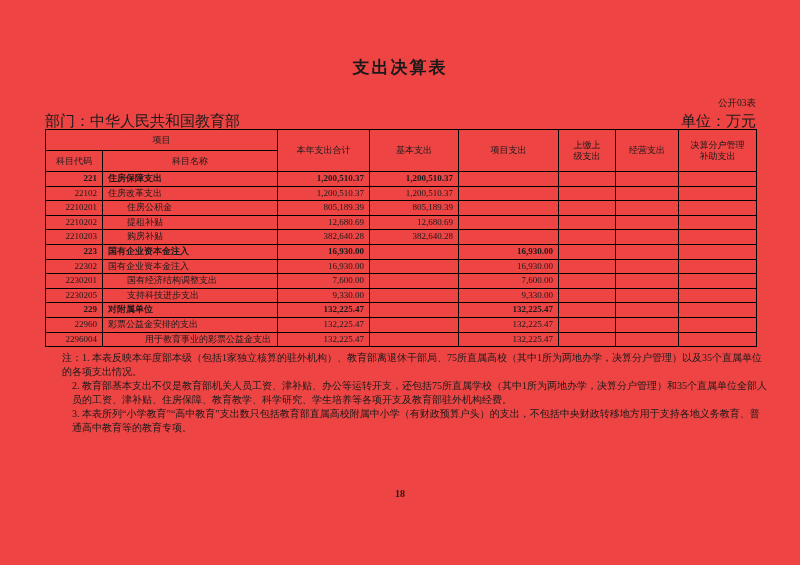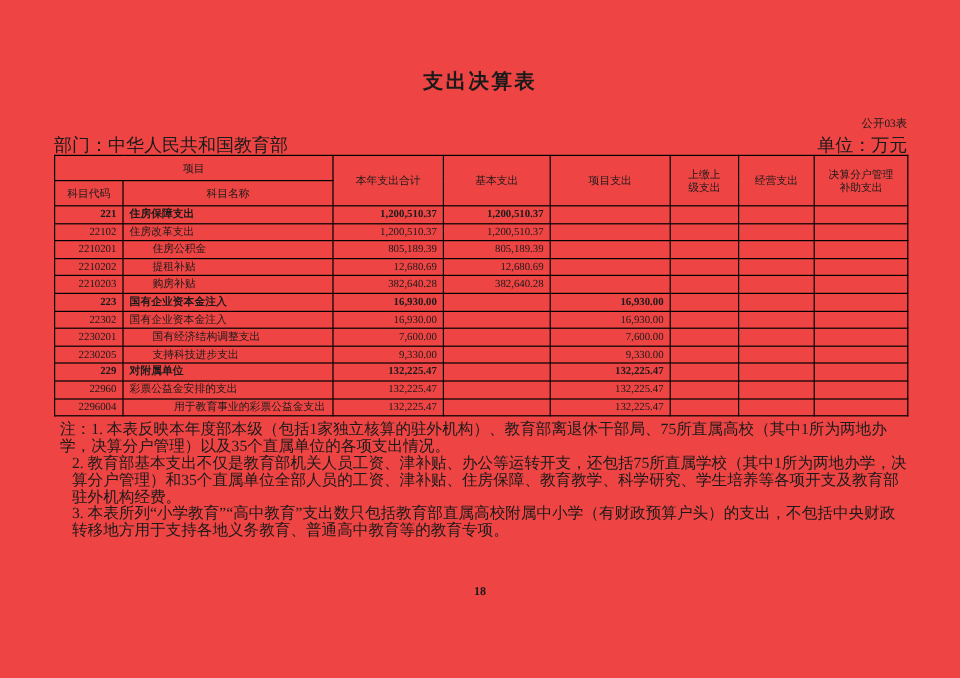--- a/index.html
+++ b/index.html
@@ -37,22 +37,22 @@
   }
   table.budget tbody td { height: 13.6px; line-height: 13.6px; }
   td.code { text-align: right; }
   td.name { text-align: left; }
   td.num  { text-align: right; }
   .indent-1 { padding-left: 24px !important; }
   .indent-2 { padding-left: 42px !important; }
   tr.bold td { font-weight: bold; }
 
   .notes {
-    position: absolute; top: 351px; left: 50px; width: 706px;
-    font-size: 13px; line-height: 14px;
+    position: absolute; top: 351px; left: 62px; width: 706px;
+    font-size: 10px; line-height: 14px;
   }
   .notes p { margin: 0; }
   .notes p.sub { margin-left: 10px; }
 
   .page-number {
     position: absolute; top: 488px; left: 0; width: 100%;
     text-align: center; font-size: 10px; font-weight: bold;
   }
 </style>
 </head>

